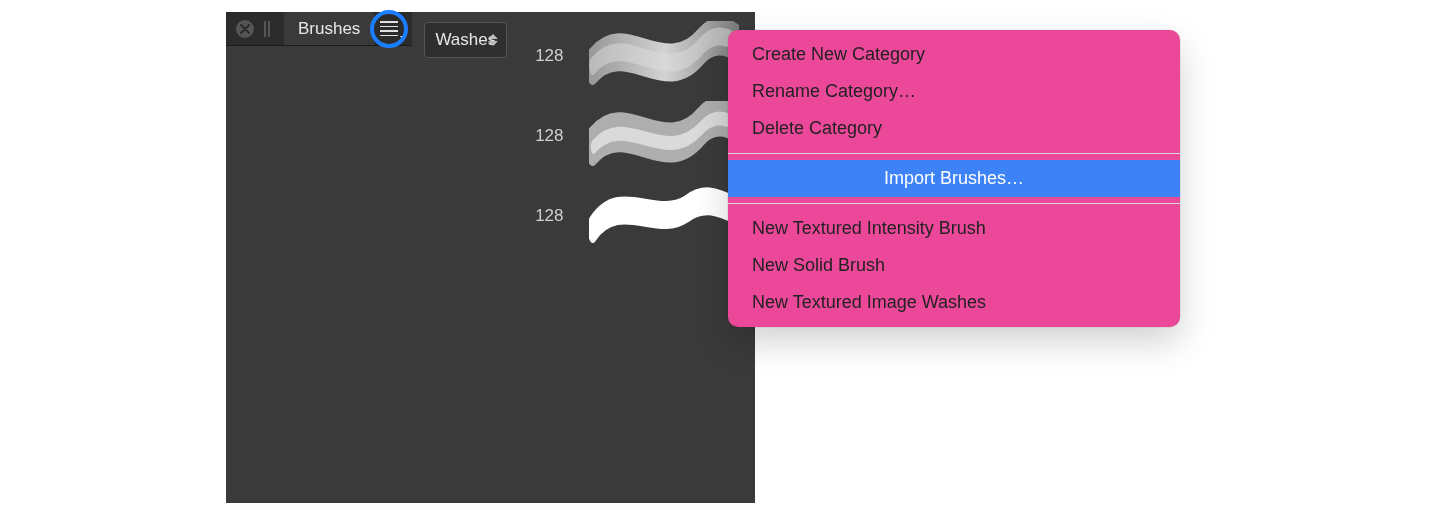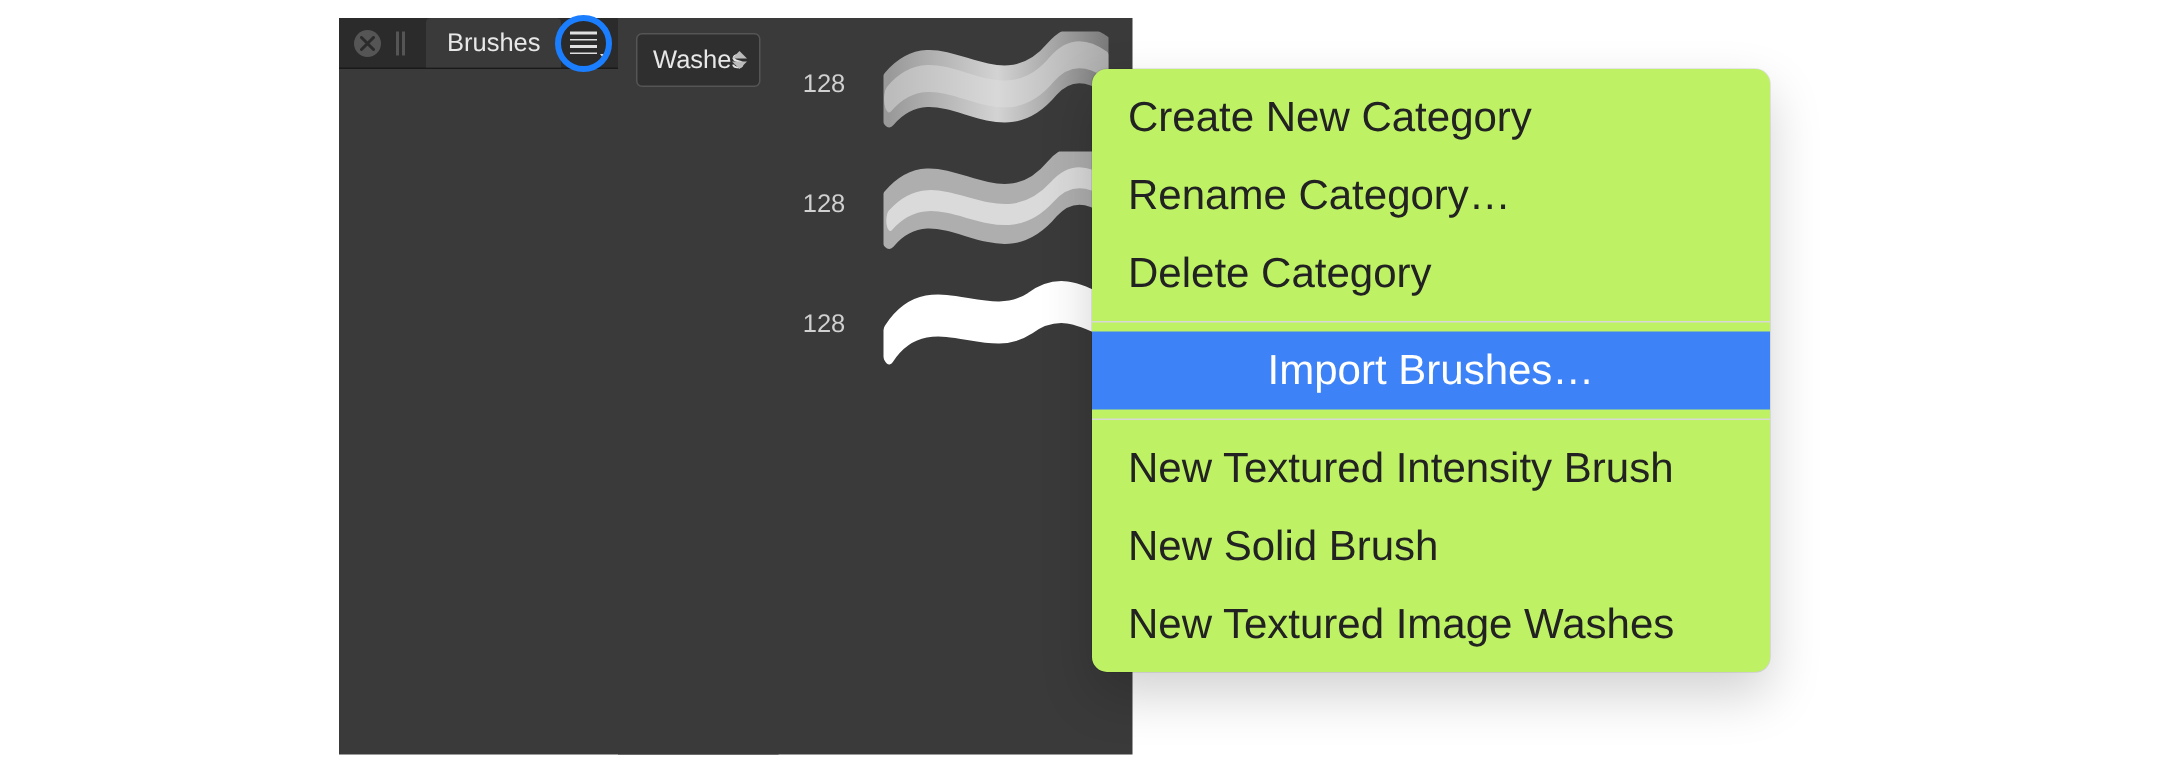--- a/index.html
+++ b/index.html
@@ -175,27 +175,27 @@
     }
     .brush-preview svg {
       width: 100%;
       height: 100%;
     }
 
     
     .context-menu {
       position: absolute;
       left: 728px;
-      top: 46px;
+      top: 30px;
       width: 452px;
-      background: #bef264;
+      background: #ec4899;
       border-radius: 10px;
       box-shadow: 0 15px 35px rgba(0,0,0,0.18), 0 0 0 0.5px rgba(0,0,0,0.1);
       padding: 6px 0;
-      font-size: 28px;
+      font-size: 18px;
       color: #222;
       z-index: 10;
     }
     .menu-item {
       padding: 5px 24px;
       line-height: 1.5;
     }
     .menu-item.highlighted {
       background: #3d82f7;
       color: #fff;

